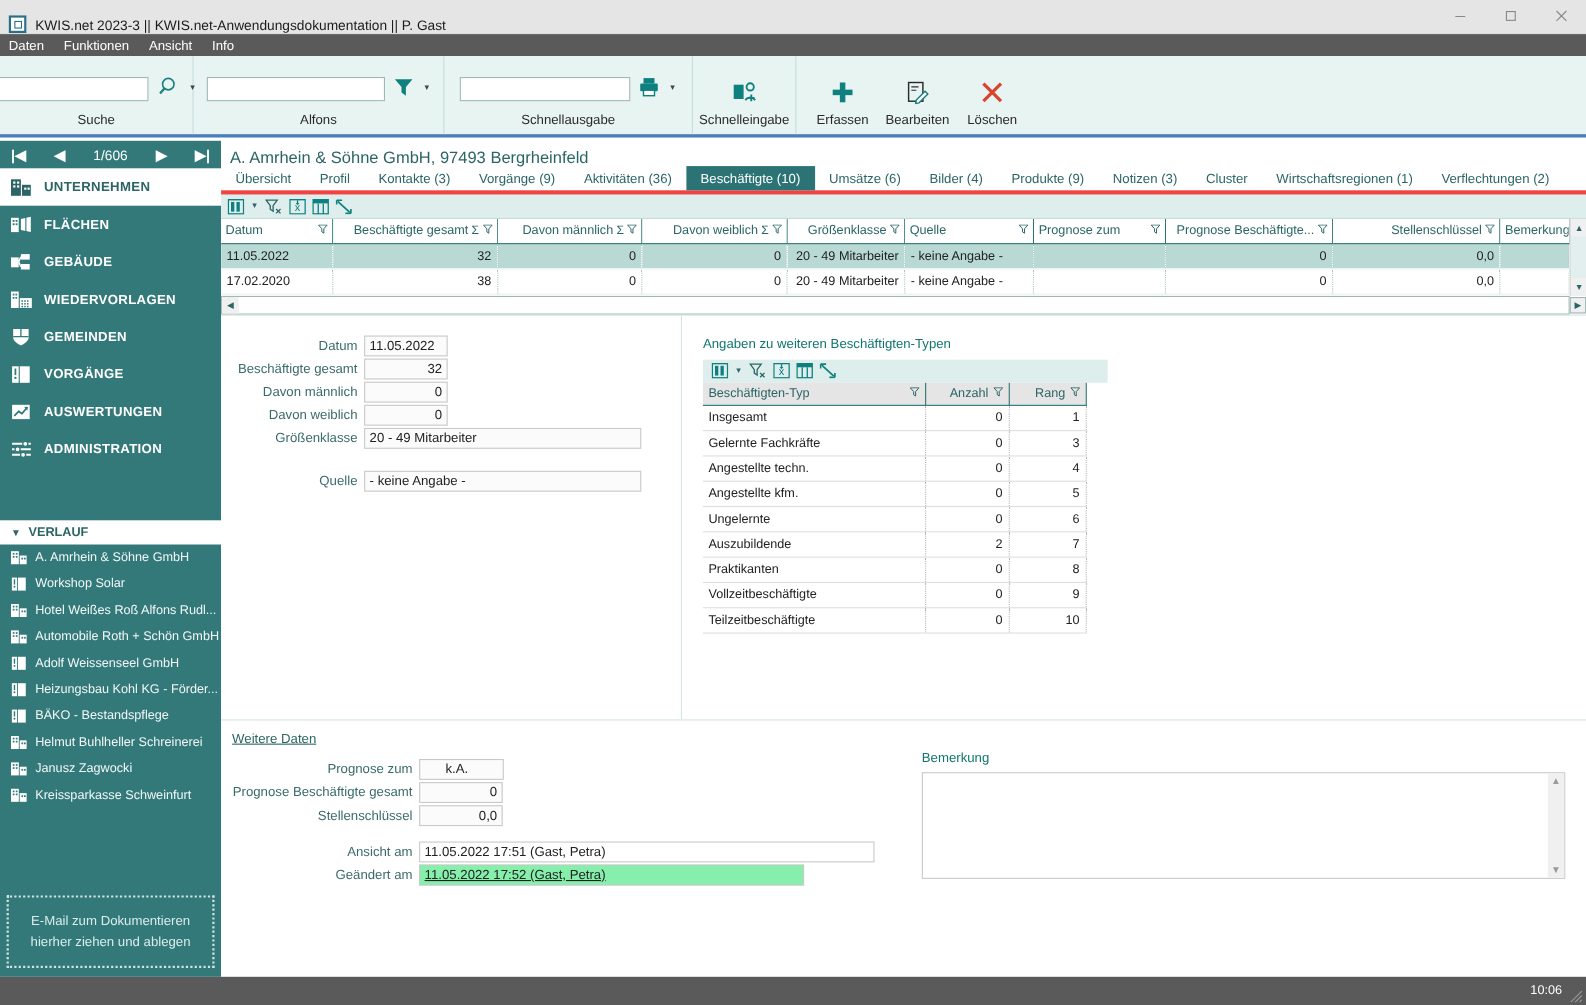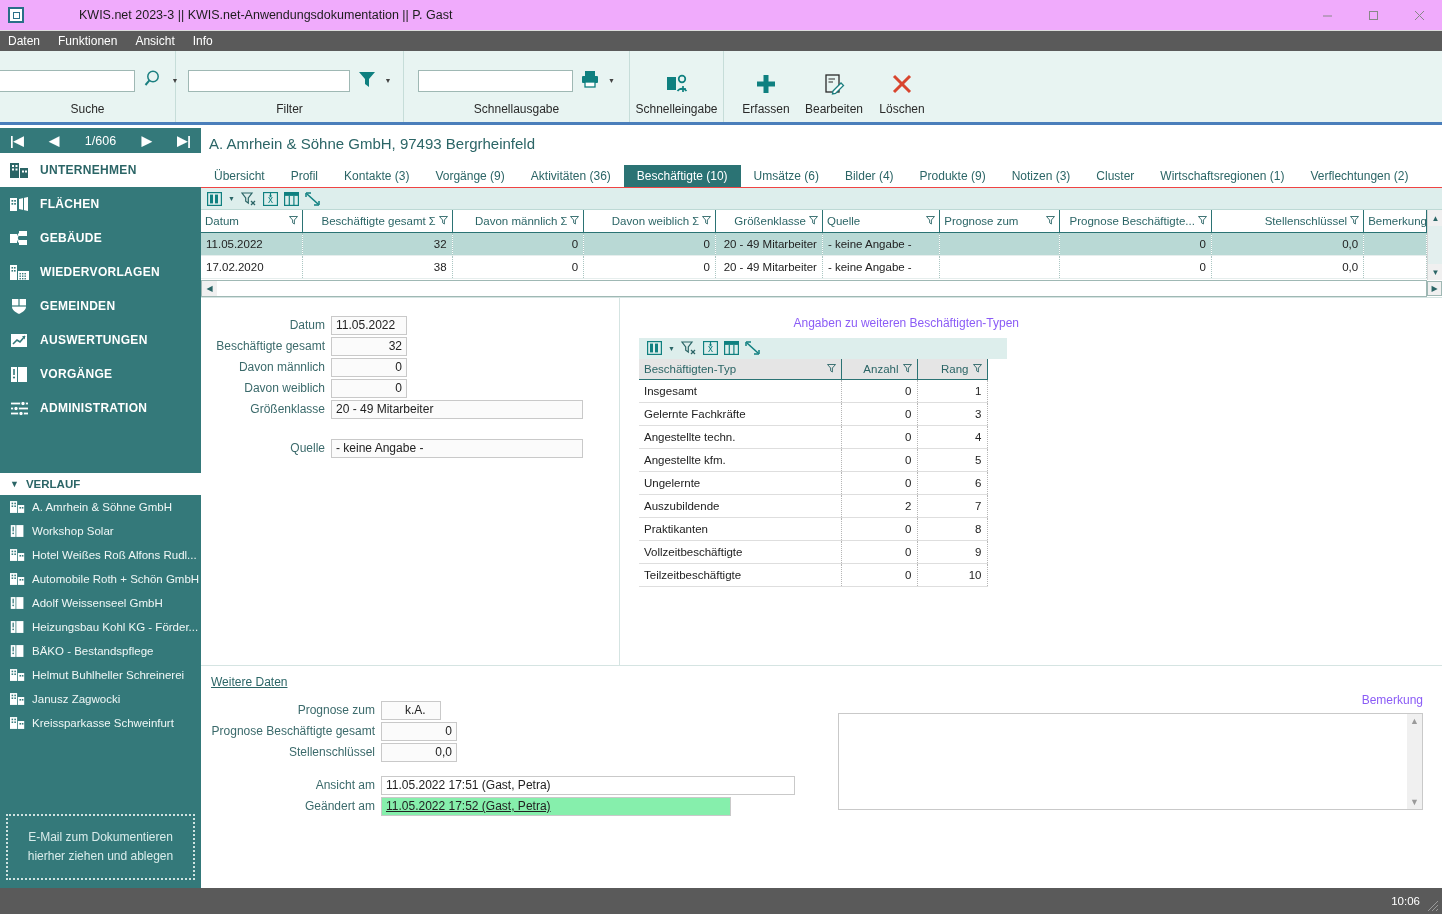--- a/index.html
+++ b/index.html
@@ -9,22 +9,22 @@
     font-family:"Liberation Sans", sans-serif;
     font-size:12px;
     background:#ffffff;
     overflow:hidden;
     color:#222;
   }
   .app { position:relative; width:1442px; height:914px; }
 
   
   .titlebar {
-    height:31px; background:#f0abfc; border-bottom:1px solid #dcdcdc;
-    display:flex; align-items:center; padding-left:8px;gap:47px;
+    height:31px; background:#e5e5e5; border-bottom:1px solid #dcdcdc;
+    display:flex; align-items:flex-end; padding-left:8px;
   }
   .app-icon {
     width:16px; height:16px; border:2px solid #2a6f88; margin-right:8px;
     display:flex; align-items:center; justify-content:center; background:#fff;
   }
   .app-icon i { display:block; width:7px; height:7px; border:1px solid #2a6f88; }
   .title-text { font-size:12.5px; color:#1c1c1c; }
   .win-buttons { margin-left:auto; display:flex; height:31px; }
   .win-btn {
     width:46px; height:31px; display:flex; align-items:center; justify-content:center;
@@ -91,21 +91,21 @@
   .maildrop {
     position:absolute; left:6px; right:6px; bottom:8px; height:66px;
     border:2px dotted #cfe3e1; display:flex; flex-direction:column;
     align-items:center; justify-content:center; color:#d9eceb; font-size:12px; line-height:19px;
   }
 
   
   .content { position:absolute; left:201px; top:128px; right:0; bottom:26px; background:#fff; }
   .rec-title { font-size:15px; color:#2b6566; padding:7px 0 0 8px; }
 
-  .tabs { display:flex; align-items:flex-end; height:22px; margin-top:14px; border-bottom:1px solid #ef4444; }
+  .tabs { display:flex; align-items:flex-end; height:22px; margin-top:3px; border-bottom:4px solid #ef4444; }
   .tab {
     height:22px; line-height:22px; padding:0 13px; font-size:12px; color:#2b6566; white-space:nowrap;
   }
   .tab.active { background:#2b7374; color:#fff; }
 
   
   .grid-tools { height:21px; background:#ddeeec; display:flex; align-items:center; padding-left:6px; gap:6px; }
   .grid-tools .gt { display:flex; align-items:center; }
 
   
@@ -136,21 +136,21 @@
 
   
   .field-row { display:flex; align-items:center; margin-bottom:2px; }
   .field-label { text-align:right; color:#3b6a6b; font-size:12px; padding-right:6px; }
   .field-box {
     height:19px; border:1px solid #c9c9c9; background:#fbfbfb; font-size:12px;
     display:flex; align-items:center; padding:0 4px; color:#222;
   }
   .field-box.num { justify-content:flex-end; }
 
-  .panel-title { color:#8b5cf6; font-size:12px;text-align:right; }
+  .panel-title { color:#0f766e; font-size:12px; }
   .link { color:#2b6566; text-decoration:underline; font-size:12px; }
 
   
   table.subgrid { border-collapse:collapse; font-size:11.5px; table-layout:fixed; }
   table.subgrid th {
     font-weight:normal; color:#2b6566; height:21px; background:#e5e5e5;
     border-bottom:1px solid #2b7374; border-right:1px solid #2b7374;
     padding:0 5px; text-align:left; white-space:nowrap;
   }
   table.subgrid th .hdr { display:flex; align-items:center; justify-content:space-between; gap:4px; }
@@ -234,21 +234,21 @@
     <div class="ribbon-group" style="width:228px;">
       <div class="rg-body">
         <input class="ribbon-input" style="width: 162px;" value="">
         <span>
           <svg width="22" height="22" viewBox="0 0 22 22">
               <polygon points="3,4 19,4 13,11 13,19 9,16 9,11" fill="#0f8080"></polygon>
             </svg>
         </span>
         <span class="tiny-caret">▼</span>
       </div>
-      <div class="rg-label">Filter</div>
+      <div class="rg-label">Alfons</div>
     </div>
 
     <div class="ribbon-group" style="width:226px;">
       <div class="rg-body">
         <input class="ribbon-input" style="width: 155px;" value="">
         <span>
           <svg width="22" height="22" viewBox="0 0 22 22">
             <rect x="6" y="3" width="10" height="5" fill="#0f8080"></rect>
             <rect x="3" y="8" width="16" height="7" rx="1" fill="#0f8080"></rect>
             <rect x="6" y="14" width="10" height="5" fill="#ffffff" stroke="#0f8080" stroke-width="1.3"></rect>
@@ -395,38 +395,38 @@
             <line x1="9" y1="1" x2="9" y2="8" stroke="#34797a" stroke-width="1.2"></line>
             <line x1="2" y1="8" x2="16" y2="8" stroke="#34797a" stroke-width="1.2"></line>
           </svg>
       </span>
       <span class="ntx">GEMEINDEN</span>
     </div>
 
     <div class="nav-item">
       <span class="nic">
         <svg width="19" height="17" viewBox="0 0 19 17">
-            <rect x="1" y="2" width="16" height="13" fill="#fff"></rect>
-            <polyline points="3,12 7,8 10,10 15,4" fill="none" stroke="#34797a" stroke-width="1.6"></polyline>
-            <polygon points="15,4 15,7.5 12,4" fill="#34797a"></polygon>
-          </svg>
-      </span>
-      <span class="ntx">AUSWERTUNGEN</span>
-    </div>
-
-    <div class="nav-item">
-      <span class="nic">
-        <svg width="19" height="17" viewBox="0 0 19 17">
             <rect x="1" y="1" width="6" height="15" fill="#fff"></rect>
             <rect x="8" y="1" width="9" height="15" fill="#fff"></rect>
             <rect x="3.2" y="3" width="1.6" height="6" fill="#34797a"></rect>
             <circle cx="4" cy="11.5" r="1.1" fill="#34797a"></circle>
           </svg>
       </span>
       <span class="ntx">VORGÄNGE</span>
+    </div>
+
+    <div class="nav-item">
+      <span class="nic">
+        <svg width="19" height="17" viewBox="0 0 19 17">
+            <rect x="1" y="2" width="16" height="13" fill="#fff"></rect>
+            <polyline points="3,12 7,8 10,10 15,4" fill="none" stroke="#34797a" stroke-width="1.6"></polyline>
+            <polygon points="15,4 15,7.5 12,4" fill="#34797a"></polygon>
+          </svg>
+      </span>
+      <span class="ntx">AUSWERTUNGEN</span>
     </div>
 
     <div class="nav-item">
       <span class="nic">
         <svg width="19" height="17" viewBox="0 0 19 17">
             <line x1="1" y1="3.5" x2="18" y2="3.5" stroke="#fff" stroke-width="1.8"></line>
             <line x1="1" y1="8.5" x2="18" y2="8.5" stroke="#fff" stroke-width="1.8"></line>
             <line x1="1" y1="13.5" x2="18" y2="13.5" stroke="#fff" stroke-width="1.8"></line>
             <circle cx="13" cy="3.5" r="2.3" fill="#fff" stroke="#34797a" stroke-width="1.2"></circle>
             <circle cx="6" cy="8.5" r="2.3" fill="#fff" stroke="#34797a" stroke-width="1.2"></circle>
@@ -931,21 +931,21 @@
         </table>
       </div>
 
       <div class="hline" style="left:0; right:0; top:367px;"></div>
 
       <div style="position:absolute; left:10px; top:377px;">
         <a class="link">Weitere Daten</a>
         <div style="margin-top:12px;" id="weitere-form">
             <div class="field-row">
               <div class="field-label" style="width:170px;">Prognose zum</div>
-              <div class="field-box" style="width:60px;padding-left:23px;">k.A.</div>
+              <div class="field-box" style="width:77px;padding-left:23px;">k.A.</div>
             </div>
             <div class="field-row">
               <div class="field-label" style="width:170px;">Prognose Beschäftigte gesamt</div>
               <div class="field-box num" style="width:76px;">0</div>
             </div>
             <div class="field-row">
               <div class="field-label" style="width:170px;">Stellenschlüssel</div>
               <div class="field-box num" style="width:76px;">0,0</div>
             </div>
           </div>

